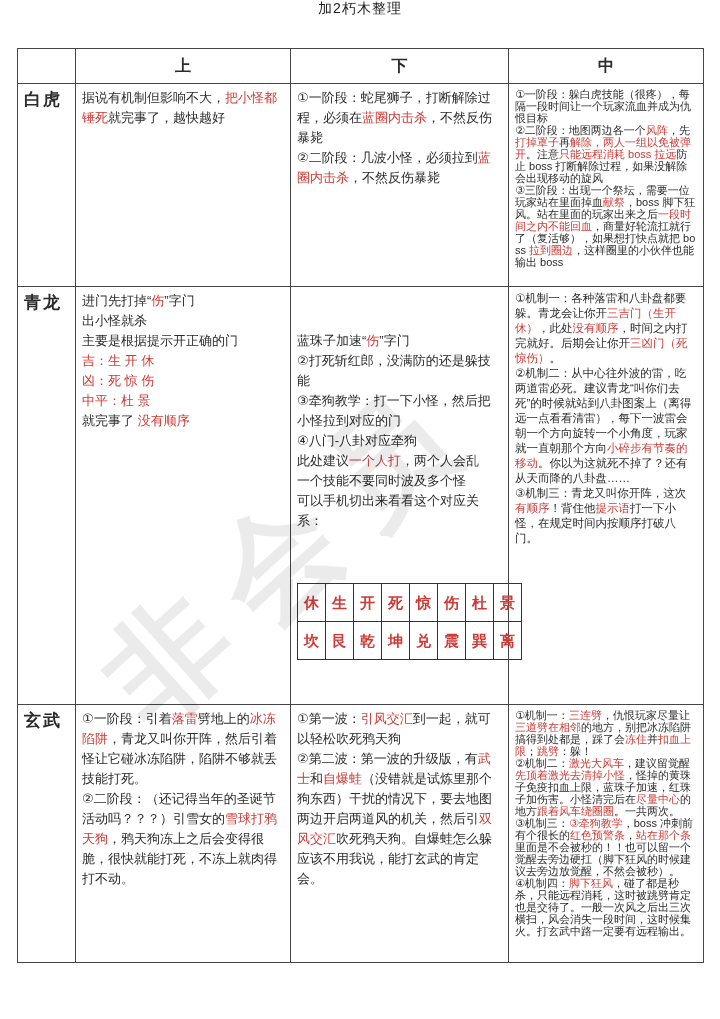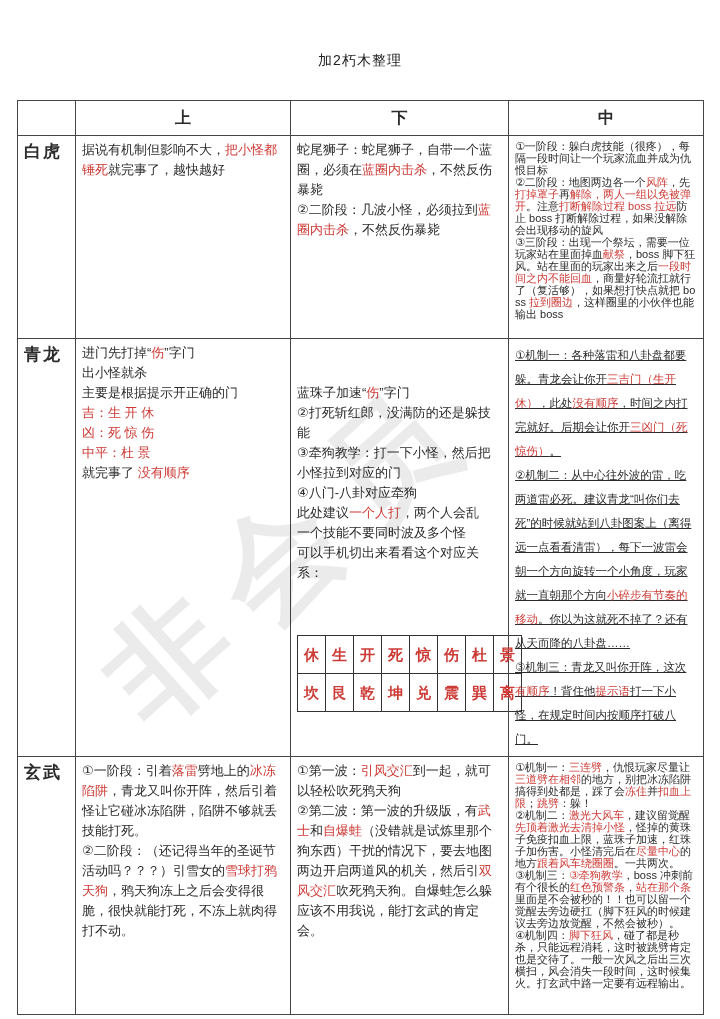--- a/index.html
+++ b/index.html
@@ -3,34 +3,34 @@
 <meta charset="utf-8">
 <style>
   :root { --red:#cc3b36; --ink:#2b2b2b; --border:#454545; }
   * { margin:0; padding:0; box-sizing:border-box; }
   html,body { background:#ffffff; }
   body {
     width:720px; min-height:1019px; position:relative; overflow:hidden;
     font-family:"Liberation Sans", "DejaVu Sans", sans-serif; color:var(--ink);
   }
   .page-title {
-    text-align:center; padding-top:52px; font-size:14px; letter-spacing:1px; color:#222;
+    text-align:center; font-size:14px; letter-spacing:1px; color:#222;
   }
   table.main {
     border-collapse:collapse; table-layout:fixed;
     margin:30px 0 0 17px; width:686px; background:transparent;
   }
   table.main th, table.main td {
     border:1px solid var(--border); vertical-align:top; padding:4px 6px;
   }
   table.main .hdr th { font-size:16px; font-weight:bold; text-align:center; vertical-align:middle; padding:2px; }
   th.rowlab { font-size:17px; font-weight:bold; text-align:left; padding-top:10px; letter-spacing:2px; }
   td.txt { font-size:13px; line-height:20px; white-space:pre-wrap; word-break:break-all;margin-left:48px; }
   td.txt.small { font-size:11px; line-height:12px; }
-  td.txt.small-q { font-size:11.5px; line-height:24px;text-decoration:underline; }
+  td.txt.small-q { font-size:11.5px; line-height:15px; }
   .red { color:var(--red); }
   table.bagua { border-collapse:collapse; margin:12px auto 0 auto; }
   table.bagua td {
     width:25px; height:38px; border:1px solid #333; text-align:center; vertical-align:middle;
     color:var(--red); font-weight:bold; font-size:15px; background:#fff;
   }
   .watermark {
     position:absolute; left:70px; top:640px; z-index:3; pointer-events:none;
     font-size:120px; font-weight:bold; letter-spacing:28px; white-space:nowrap;
     transform:rotate(-42deg); transform-origin:left top; color:rgba(0,0,0,0.08);
@@ -54,24 +54,24 @@
     <tr class="hdr" style="height:35px">
       <th></th>
       <th>上</th>
       <th>下</th>
       <th>中</th>
     </tr>
 
     <tr style="height:203px">
       <th class="rowlab">白虎</th>
       <td class="txt"><span>据说有机制但影响不大，</span><span class="red">把小怪都锤死</span><span>就完事了，越快越好</span></td>
-      <td class="txt"><span>蛇尾狮子：蛇尾狮子，自带一个蓝圈，必须在</span><span class="red">蓝圈内击杀</span><span>，不然反伤暴毙
+      <td class="txt"><span>①一阶段：蛇尾狮子，打断解除过程，必须在</span><span class="red">蓝圈内击杀</span><span>，不然反伤暴毙
 ②二阶段：几波小怪，必须拉到</span><span class="red">蓝圈内击杀</span><span>，不然反伤暴毙</span></td>
       <td class="txt small"><span>①一阶段：躲白虎技能（很疼），每隔一段时间让一个玩家流血并成为仇恨目标
-②二阶段：地图两边各一个</span><span class="red">风阵</span><span>，先</span><span class="red">打掉罩子</span><span>再</span><span class="red">解除，两人一组以免被弹开</span><span>。注意</span><span class="red">打断解除过程 boss 拉远</span><span>防止 boss 打断解除过程，如果没解除会出现移动的旋风
+②二阶段：地图两边各一个</span><span class="red">风阵</span><span>，先</span><span class="red">打掉罩子</span><span>再</span><span class="red">解除，两人一组以免被弹开</span><span>。注意</span><span class="red">只能远程消耗 boss 拉远</span><span>防止 boss 打断解除过程，如果没解除会出现移动的旋风
 ③三阶段：出现一个祭坛，需要一位玩家站在里面掉血</span><span class="red">献祭</span><span>，boss 脚下狂风。站在里面的玩家出来之后</span><span class="red">一段时间之内不能回血</span><span>，商量好轮流扛就行了（复活够），如果想打快点就把 boss </span><span class="red">拉到圈边</span><span>，这样圈里的小伙伴也能输出 boss</span></td>
     </tr>
 
     <tr style="height:294px">
       <th class="rowlab">青龙</th>
       <td class="txt"><span>进门先打掉“</span><span class="red">伤</span><span>”字门
 出小怪就杀
 主要是根据提示开正确的门
 </span><span class="red">吉：生 开 休
 凶：死 惊 伤

